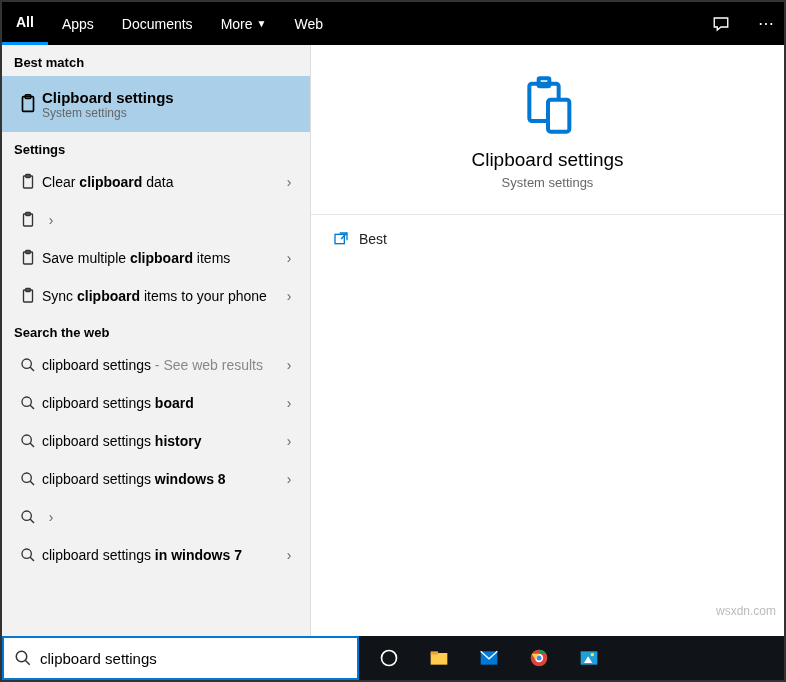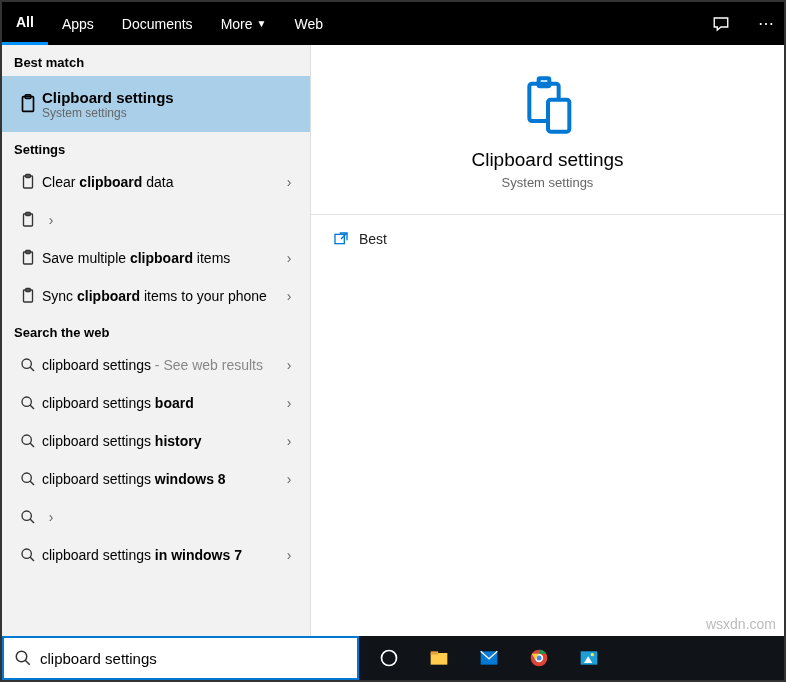--- a/index.html
+++ b/index.html
@@ -28,21 +28,21 @@
   .preview-sub { font-size: 13px; color: #666; }
   .preview-action { display: flex; align-items: center; padding: 16px 22px; cursor: pointer; }
   .preview-action .ic { color: #0078d4; width: 26px; }
   .preview-action .lbl { font-size: 14px; color: #222; }
   .searchbar { height: 44px; border-top: 2px solid #0078d4; border-left: 2px solid #0078d4; border-right: 2px solid #0078d4; border-bottom: 2px solid #0078d4; display: flex; align-items: center; padding: 0 10px; background: #fff; width: 357px; }
   .searchbar .ic { width: 26px; color: #333; }
   .searchbar input { border: none; outline: none; flex: 1; font-size: 15px; color: #000; background: transparent; }
   .bottom { height: 44px; display: flex; }
   .taskbar { flex: 1; background: #101318; display: flex; align-items: center; padding-left: 10px; gap: 10px; }
   .task-ic { width: 40px; height: 40px; display: flex; align-items: center; justify-content: center; color: #fff; font-size: 18px; cursor: pointer; }
-  .watermark { position: absolute; right: 10px; bottom: 50px; font-size: 14px; color: #bbb; }
+  .watermark { position: absolute; right: 10px; bottom: 64px; font-size: 12px; color: #bbb; }
   b { font-weight: 600; margin-top: 32px; }
   svg { display: block; }
 </style>
 </head>
 <body>
 
 <div class="window">
   <div class="tabs">
     <div class="tab active">All</div>
     <div class="tab">Apps</div>

